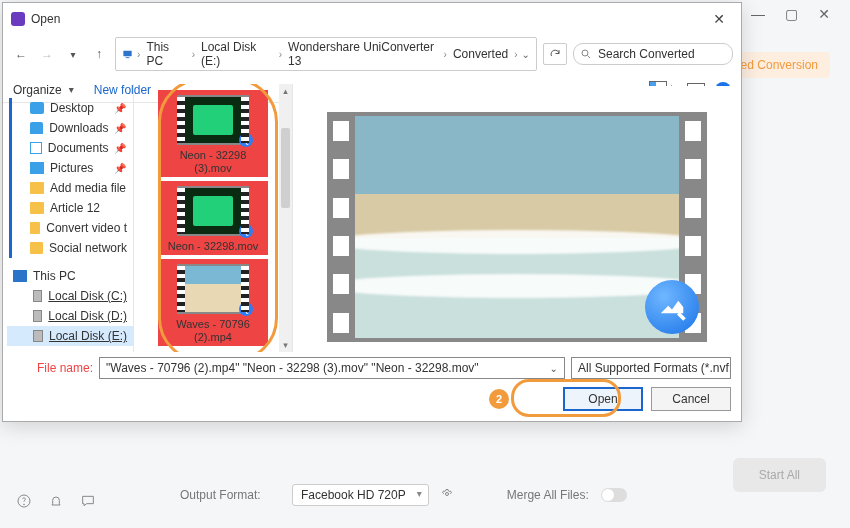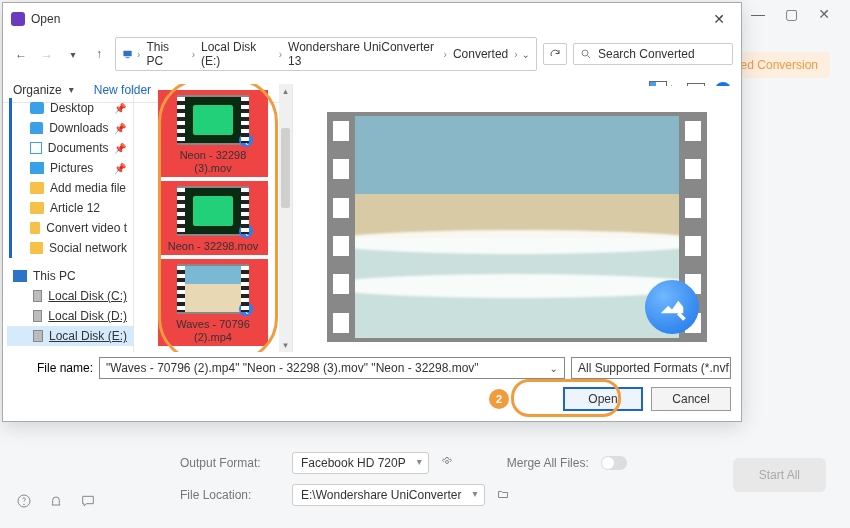--- a/index.html
+++ b/index.html
@@ -29,21 +29,21 @@
   .dlg-title .t { flex: 1; }
   .dlg-close { padding: 4px 12px; cursor: pointer; font-size: 14px; color: #444; }
   .nav-row { display: flex; align-items: center; gap: 6px; padding: 2px 8px 6px 8px; }
   .nav-btn { width: 20px; text-align: center; color: #555; }
   .nav-btn.disabled { color: #bbb; }
   .bread { flex: 1; display: flex; align-items: center; border: 1px solid #ccc; border-radius: 2px; padding: 2px 6px; gap: 4px; }
   .bread .seg { padding: 0 2px; }
   .bread .chev { color: #888; font-size: 10px; }
   .bread .drop { margin-left: auto; color: #666; }
   .refresh { border: 1px solid #ccc; border-radius: 2px; width: 24px; height: 22px; display: flex; align-items: center; justify-content: center; }
-  .search { border: 1px solid #ccc; border-radius: 2px; width: 160px; height: 22px; display: flex; align-items: center; padding: 0 6px; gap: 6px; color: #888; }
+  .search { border: 1px solid #ccc; border-radius: 10px; width: 160px; height: 22px; display: flex; align-items: center; padding: 0 6px; gap: 6px; color: #888; }
   .toolbar { display: flex; align-items: center; padding: 4px 10px; border-bottom: 1px solid #e6e6e6; }
   .toolbar .link { color: #1a66cc; margin-right: 20px; display: flex; align-items: center; gap: 7px; cursor: pointer; }
   .toolbar .right { margin-left: auto; display: flex; align-items: center; gap: 10px; }
   .view-icon { width: 18px; height: 14px; border: 1px solid #666; display: inline-block; position: relative; }
   .view-icon::after { content: ""; position: absolute; right: -9px; top: 3px; border-left: 4px solid #666; border-top: 3px solid transparent; border-bottom: 3px solid transparent; }
   .preview-icon { width: 18px; height: 14px; border: 1px solid #666; display: inline-block; }
   .preview-icon::before { content:""; position:absolute; } 
   .help-icon { width: 16px; height: 16px; border-radius: 50%; background: #1a73e8; color: #fff; text-align: center; line-height: 16px; font-size: 11px; }
 
   .body-area { flex: 1; display: flex; min-height: 0; align-items: flex-end; }
@@ -88,21 +88,21 @@
   .foam { position: absolute; left: -10%; right: -10%; height: 24px; background: rgba(255,255,255,.85); border-radius: 50%; filter: blur(1px); }
   .foam.a { bottom: 38%; }
   .foam.b { bottom: 18%; }
   .holes { position: absolute; top: 0; bottom: 0; width: 28px; display: flex; flex-direction: column; justify-content: space-around; align-items: center; }
   .holes.left { left: 0; } .holes.right { right: 0; }
   .hole { width: 16px; height: 20px; background: #fff; }
   .q-big { position: absolute; right: 8px; bottom: 8px; width: 54px; height: 54px; border-radius: 50%; background: radial-gradient(circle at 35% 30%, #6fb7ff, #1a73e8); display: flex; align-items: center; justify-content: center; color: #fff; font-size: 26px; }
 
   .footer { padding: 5px 10px 10px 10px; display: flex; flex-direction: column; gap: 8px; }
   .fn-row { display: flex; align-items: center; gap: 6px; }
-  .fn-label { width: 80px; text-align: right; color: #000000; }
+  .fn-label { width: 80px; text-align: right; color: #ef4444; }
   .fn-input { flex: 1; border: 1px solid #888; height: 22px; padding: 0 6px; display: flex; align-items: center; justify-content: space-between; }
   .fn-input span { overflow: hidden; white-space: nowrap; text-overflow: ellipsis; }
   .fn-filter { width: 160px; border: 1px solid #888; height: 22px; padding: 0 6px; display: flex; align-items: center; justify-content: space-between; white-space: nowrap; overflow: hidden; }
   .btn-row { display: flex; justify-content: flex-end; gap: 8px; align-items: center; position: relative; }
   .btn { width: 80px; height: 24px; border: 1px solid #999; background: #f4f4f4; text-align: center; line-height: 22px; cursor: pointer; }
   .btn.primary { border: 2px solid #1a66cc; background: #eef4fc; line-height: 20px; }
   .anno2-wrap { position: absolute; left: 498px; top: -8px; width: 110px; height: 38px; border: 3px solid #f29b3d; border-radius: 18px; pointer-events: none; }
   .b2 { left: 476px; top: 2px; }
 
   .drop-caret { color: #555; font-size: 10px; }
@@ -125,29 +125,20 @@
     <span class="bp-select">Facebook HD 720P</span>
     <span class="bp-icon">
       <svg class="ic" viewBox="0 0 24 24" fill="none" stroke="#888" stroke-width="2">
           <circle cx="12" cy="12" r="3"></circle>
           <path d="M19 12a7 7 0 0 0-.1-1l2-1.6-2-3.4-2.4 1a7 7 0 0 0-1.7-1L14 3h-4l-.8 2.9a7 7 0 0 0-1.7 1l-2.4-1-2 3.4 2 1.6A7 7 0 0 0 5 12"></path>
         </svg>
     </span>
     <span style="width:30px"></span>
     <span class="bp-label" style="width:auto">Merge All Files:</span>
     <span class="toggle"></span>
-  </div>
-  <div class="bp-row">
-    <span class="bp-label">File Location:</span>
-    <span class="bp-select">E:\Wondershare UniConverter</span>
-    <span class="bp-icon">
-      <svg class="ic" viewBox="0 0 24 24" fill="none" stroke="#888" stroke-width="2">
-          <path d="M3 7h6l2 2h10v10H3z"></path>
-        </svg>
-    </span>
   </div>
 </div>
 <div class="start-all">Start All</div>
 <div class="status-icons">
   <span><svg viewBox="0 0 24 24">
         <circle cx="12" cy="12" r="9"></circle>
         <path d="M10 9a2 2 0 1 1 3 2c-1 .7-1 1.5-1 2"></path>
         <circle cx="12" cy="17" r=".5" fill="#888"></circle>
       </svg></span>
   <span><svg viewBox="0 0 24 24">

